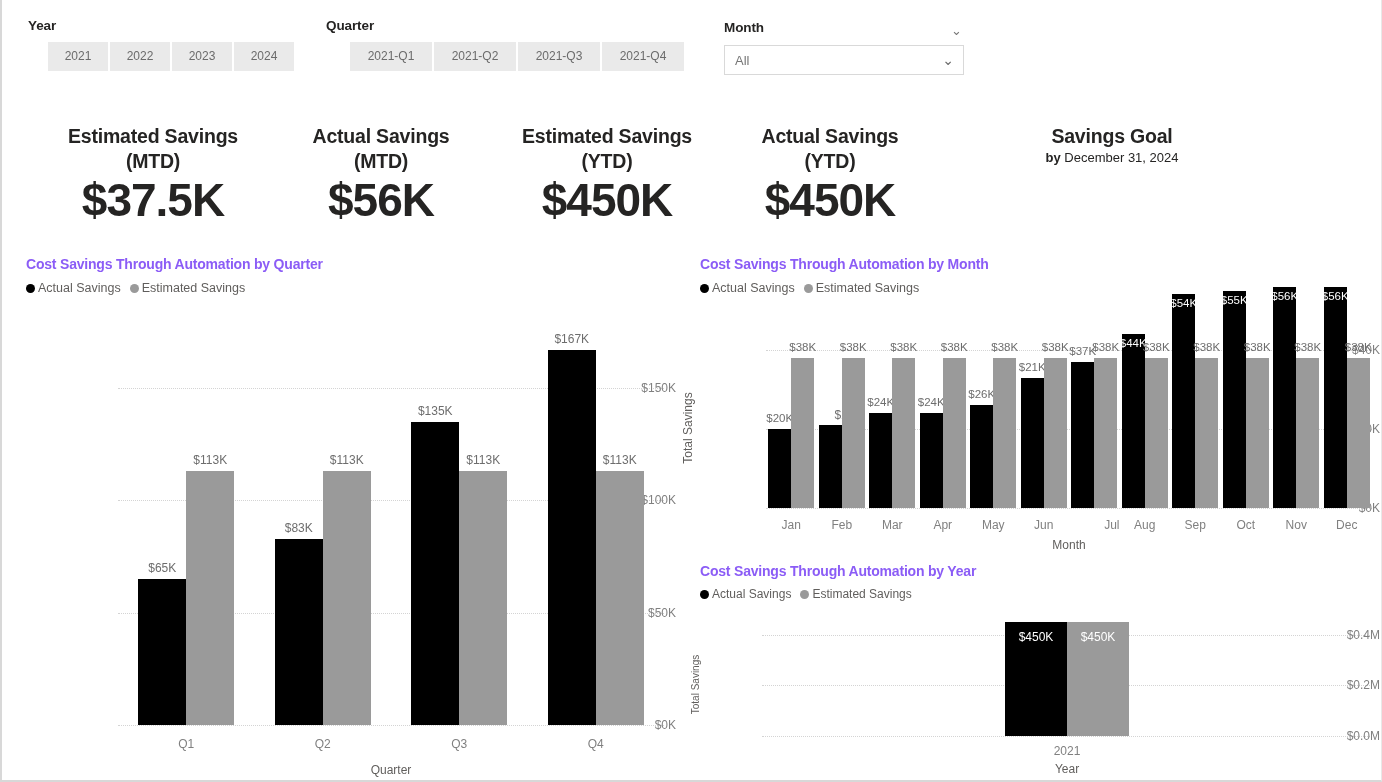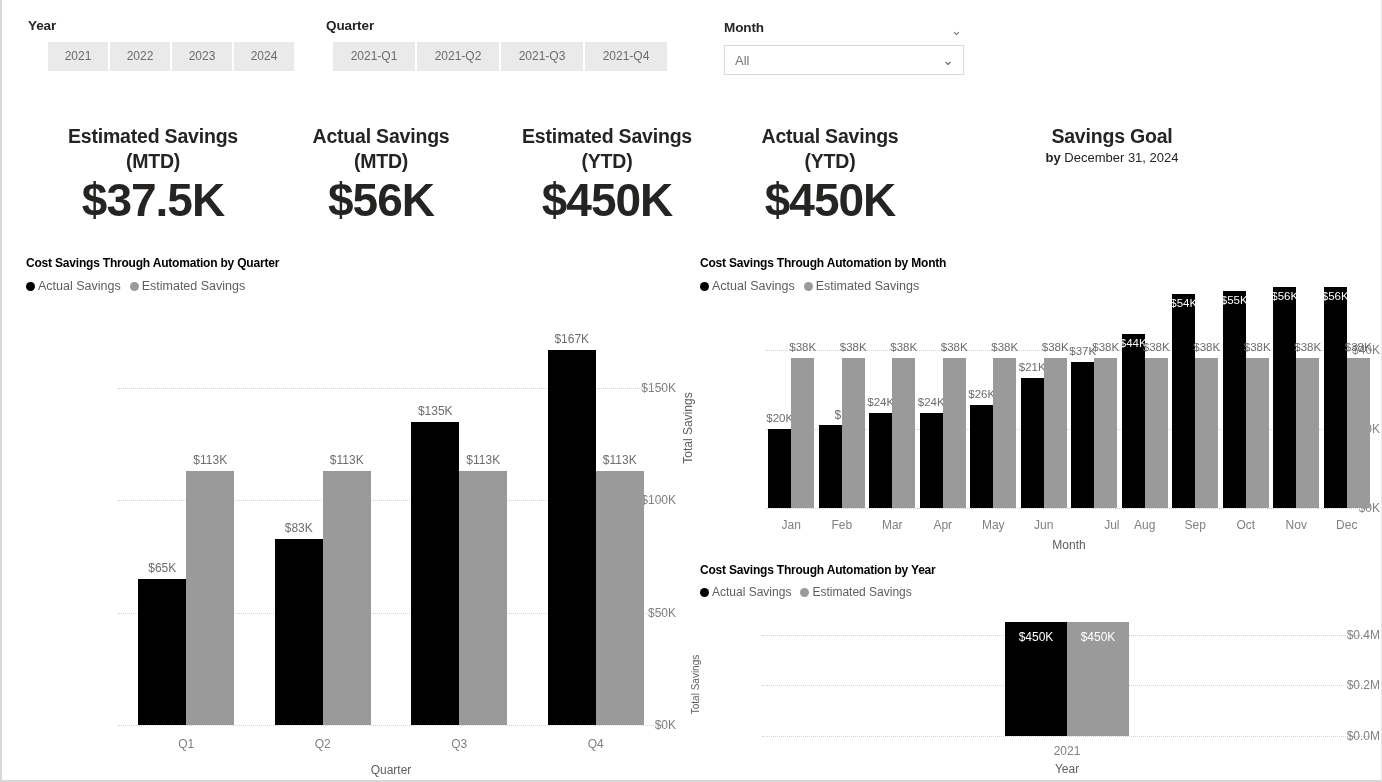--- a/index.html
+++ b/index.html
@@ -66,21 +66,21 @@
   }
   .kpi-value {
     font-weight: bold; color: #252423; letter-spacing: -1px;
   }
   .kpi-sub { font-size: 13px; color: #252423; margin-top: 1px; }
   .kpi-sub b { font-weight: bold; }
 
   
   .panel { position: absolute; }
   .panel-title {
-    font-size: 12px; font-weight: bold; color: #000000;
+    font-size: 14px; font-weight: bold; color: #8b5cf6;
     letter-spacing: -0.2px; white-space: nowrap;
   }
   .legend { display: flex; align-items: center; gap: 9px; margin-top: 9px; }
   .legend-item { display: flex; align-items: center; gap: 3px; }
   .legend-dot { width: 9px; height: 9px; border-radius: 50%; display: inline-block; }
   .legend-text { font-size: 12.5px; color: #605e5c; white-space: nowrap; }
 
   .plot { position: absolute; }
   .ylabel {
     position: absolute;
@@ -126,21 +126,21 @@
     <div class="chip-row" style="margin-top:9px; margin-left:20px;">
       <div class="chip w-year">2021</div>
       <div class="chip w-year">2022</div>
       <div class="chip w-year">2023</div>
       <div class="chip w-year">2024</div>
     </div>
   </div>
 
   <div class="slicer" style="left:324px; top:18px;">
     <div class="slicer-label">Quarter</div>
-    <div class="chip-row" style="margin-top:9px; margin-left:7px;align-items:flex-end;">
+    <div class="chip-row" style="margin-top:9px; margin-left:24px;align-items:flex-end;">
       <div class="chip w-qtr">2021-Q1</div>
       <div class="chip w-qtr">2021-Q2</div>
       <div class="chip w-qtr">2021-Q3</div>
       <div class="chip w-qtr">2021-Q4</div>
     </div>
   </div>
 
   <div class="slicer" style="left:722px; top:20px;">
     <div style="position:relative; width:238px;">
       <div class="slicer-label">Month</div>

